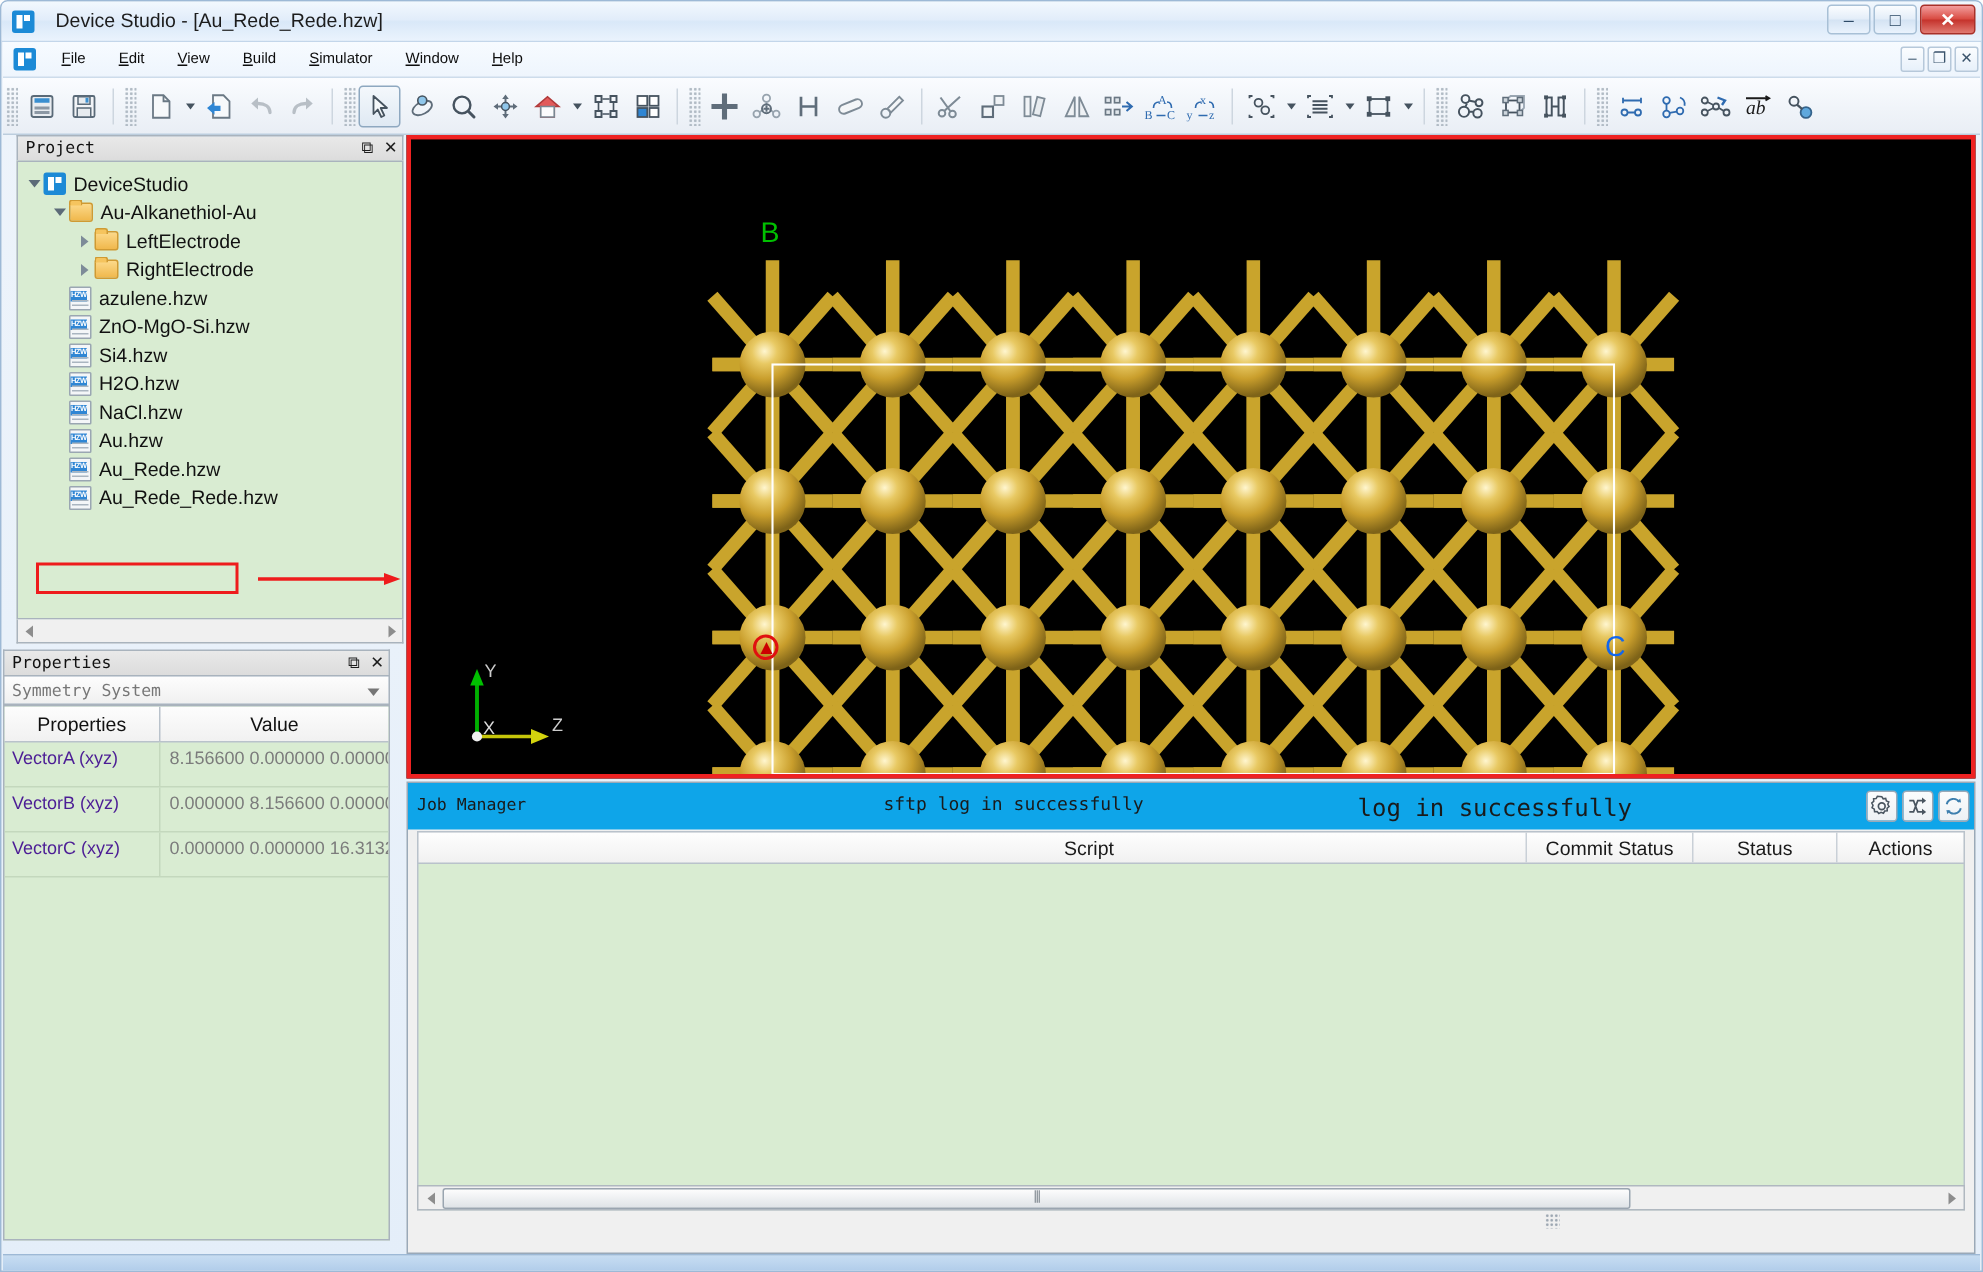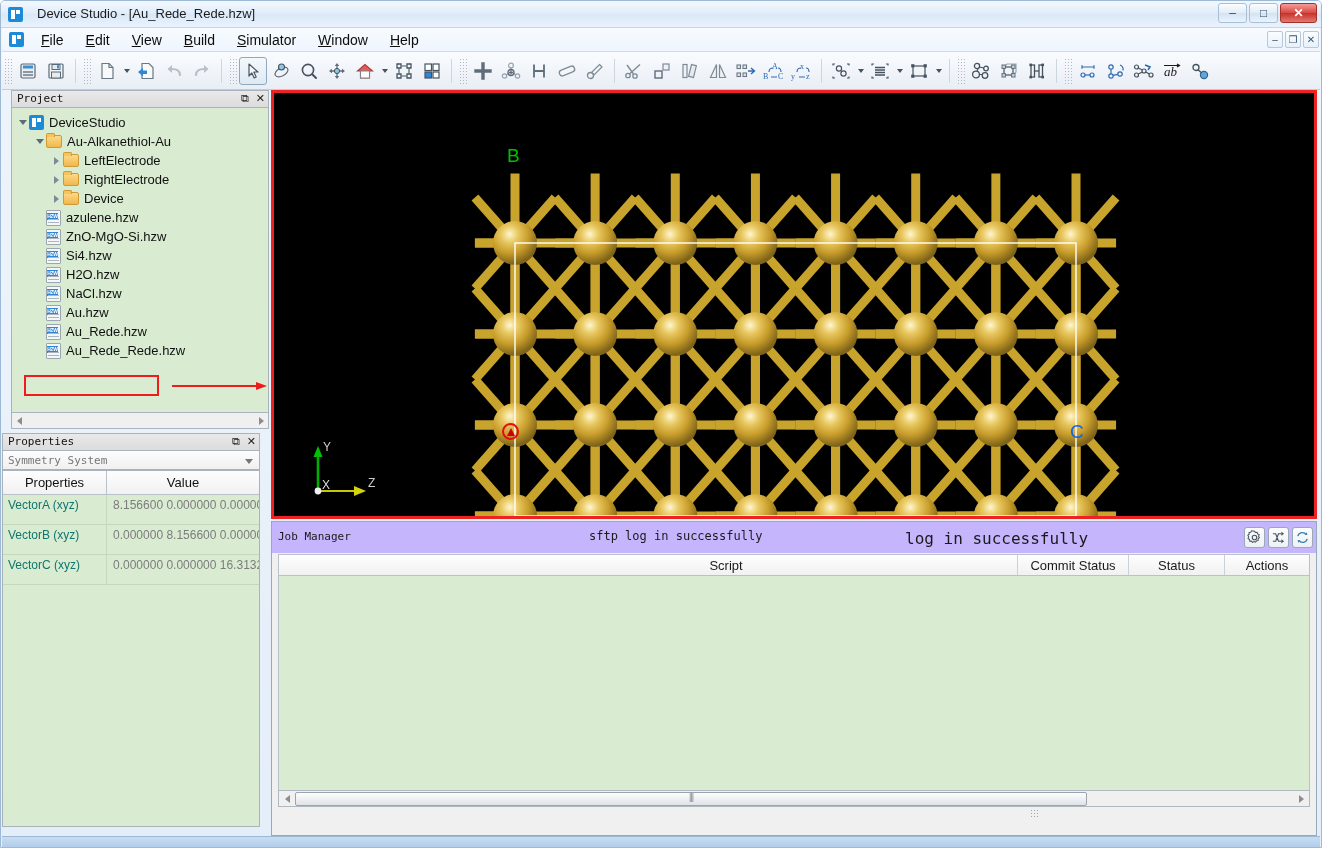--- a/index.html
+++ b/index.html
@@ -87,21 +87,21 @@
     content:""; position:absolute; left:3px; top:3px;
     width:4px; height:9px; background:#fff;
   }
   #menu-icon::after {
     content:""; position:absolute; left:8px; top:3px;
     width:4px; height:4px; background:#fff;
   }
   #menu-items { position: absolute; left: 28px; top: 0; height: 24px; display: flex; }
   .menu-item {
     padding: 0 11px; line-height: 24px;
-    font-size: 14px; color: #0d0d0d;
+    font-size: 10px; color: #0d0d0d;
     cursor: pointer; white-space: nowrap; text-align: right;
   }
   .menu-item u { text-decoration: underline; }
   .mini-win-btn {
     position: absolute; top: 3px;
     width: 16px; height: 17px;
     border: 1px solid #b6c8da; border-radius: 2px;
     background: linear-gradient(180deg,#fbfdff,#e7f0fa);
     font-size: 10px; color: #3a546c;
     text-align: center; line-height: 15px;
@@ -325,21 +325,21 @@
   }
   .ph-c1 { width: 104px; border-right: 1px solid #b9c2cb; }
   .ph-c2 { flex: 1; }
   .prop-row {
     display: flex; min-height: 30px;
     border-bottom: 1px solid #c4d8bd;
   }
   .prop-row .pc1 {
     width: 104px; padding: 4px 4px 4px 5px;
     border-right: 1px solid #c4d8bd;
-    font-size: 12px; color: #0f766e; line-height: 13px;
+    font-size: 12px; color: #4c1d95; line-height: 13px;
   }
   .prop-row .pc2 {
     flex: 1; padding: 4px 4px 4px 6px;
     font-size: 12px; color: #7c7c7c; line-height: 13px;
     white-space: nowrap; overflow: hidden;
   }
   .prop-row.two-line { min-height: 33px; }
   .prop-row.two-line .pc1 { padding-top: 3px; }
   .prop-row.two-line .pc2 { padding-top: 11px; }
 
@@ -375,21 +375,21 @@
   
   #job-dock {
     position: absolute; left: 270px; top: 520px;
     width: 1046px; height: 315px;
     background: #f0f0f0;
     border: 1px solid #9aa9b8;
   }
   #job-topbar {
     position: absolute; left: 0; top: 0;
     width: 1044px; height: 31px;
-    background: #c4b5fd;
+    background: #0ea5e9;
   }
   #job-title {
     position: absolute; left: 6px; top: 8px;
     font-family: "DejaVu Sans Mono", monospace;
     font-size: 11px; color: #1a1a1a;
   }
   #job-msg1 {
     position: absolute; left: 317px; top: 7px;
     font-family: "DejaVu Sans Mono", monospace;
     font-size: 12px; color: #1a1a1a;
@@ -838,25 +838,20 @@
             <span class="ic-folder"></span>
             <span class="tree-label">LeftElectrode</span>
           </div>
 
           <div class="tree-row" style="padding-left:34px">
             <span class="tw-arrow closed"></span>
             <span class="ic-folder"></span>
             <span class="tree-label">RightElectrode</span>
           </div>
 
-          <div class="tree-row" style="padding-left:34px">
-            <span class="tw-arrow closed"></span>
-            <span class="ic-folder"></span>
-            <span class="tree-label">Device</span>
-          </div>
 
           <div class="tree-row" style="padding-left:17px">
             <span class="tw-spacer"></span>
             <span class="ic-file"></span>
             <span class="tree-label">azulene.hzw</span>
           </div>
           <div class="tree-row" style="padding-left:17px">
             <span class="tw-spacer"></span>
             <span class="ic-file"></span>
             <span class="tree-label">ZnO-MgO-Si.hzw</span>

